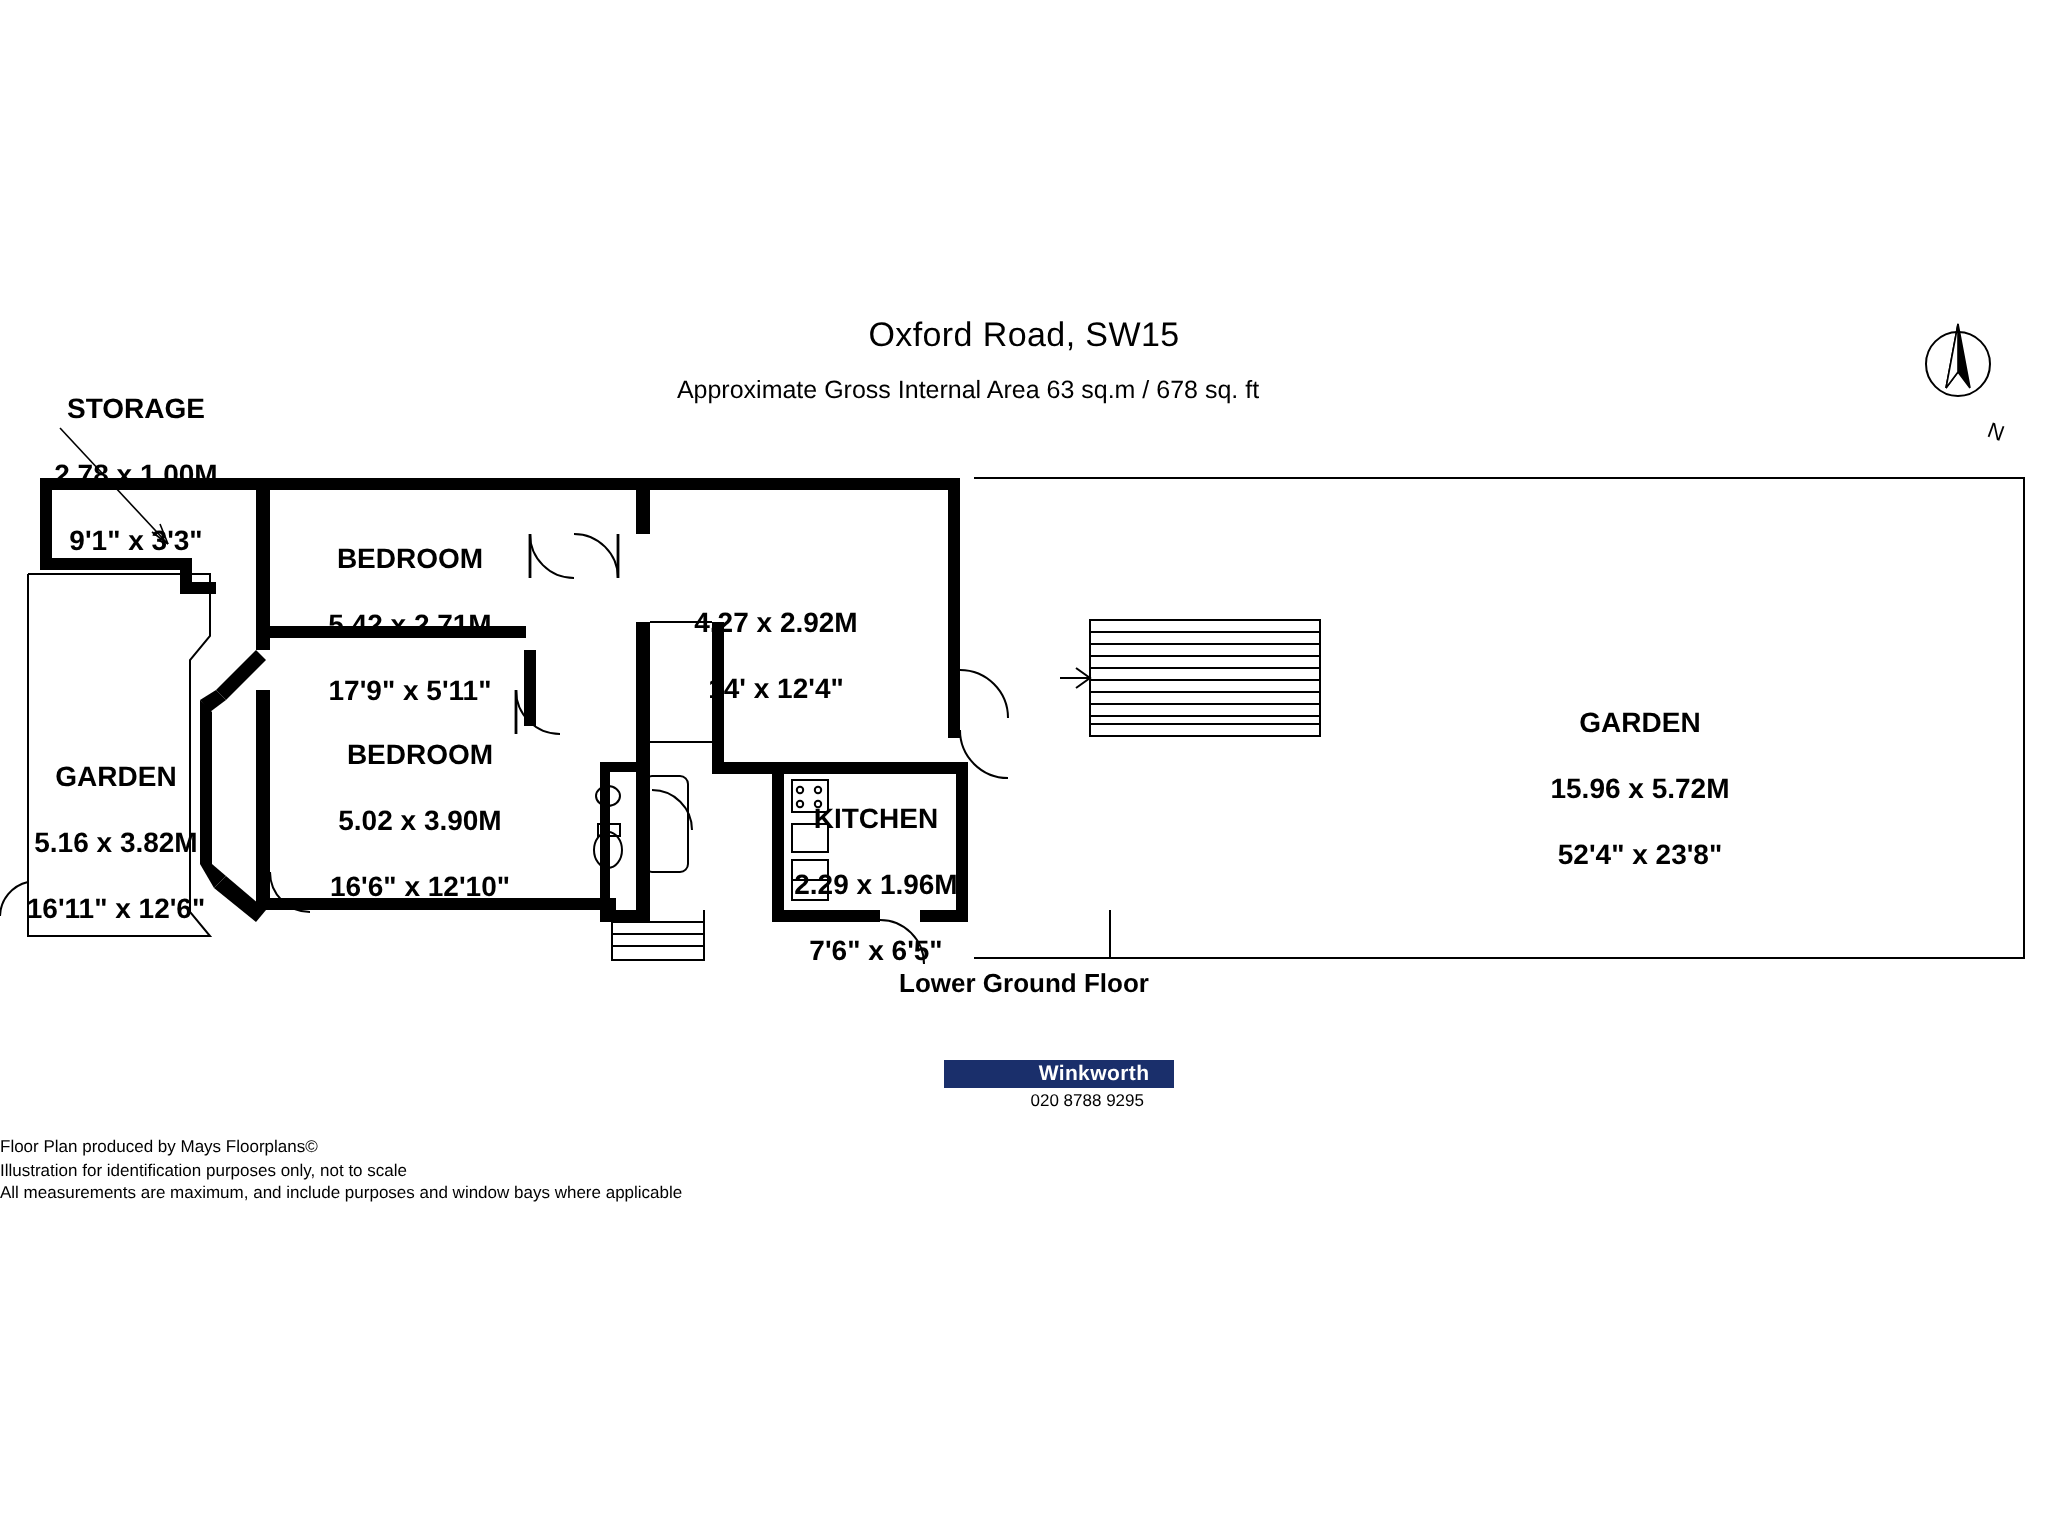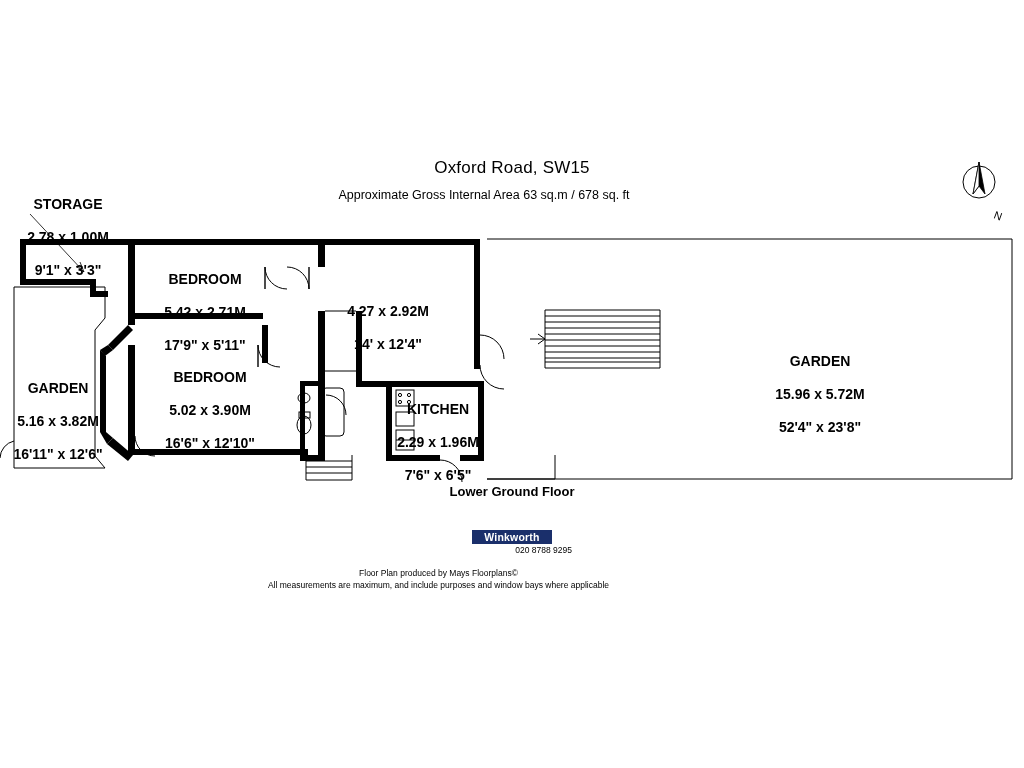--- a/index.html
+++ b/index.html
@@ -48,29 +48,29 @@
   .brand-box {
     left: 472px; top: 530px;
     width: 80px; height: 14px;
     background: #1a2f6b;
     color: #ffffff;
     font-size: 10.5px;
     font-weight: bold;
     text-align: center;
     line-height: 14px;
     letter-spacing: 0.2px;
+    padding-left: 35px;
   }
   .brand-phone {
     left: 452px; top: 545px; width: 120px;
     text-align: right;
     font-size: 8.5px;
   }
   .disclaimer {
     left: 0; top: 568px; width: 877px;
-    text-align: center;
     font-size: 8.5px;
     line-height: 11.5px;
   }
 
   
   .compass { left: 955px; top: 160px; width: 60px; height: 70px; }
 
   
   .room-label {
     text-align: center;
@@ -268,16 +268,17 @@
     <div class="rm-dim">52'4" x 23'8"</div>
   </div>
 
   <div class="abs floor-label">Lower Ground Floor</div>
 
   <div class="abs brand-box">Winkworth</div>
   <div class="abs brand-phone">020 8788 9295</div>
 
   <div class="abs disclaimer">
     <div>Floor Plan produced by Mays Floorplans©</div>
+    <div>Illustration for identification purposes only, not to scale</div>
     <div>All measurements are maximum, and include purposes and window bays where applicable</div>
   </div>
 
 </div>
 
 </body></html>

